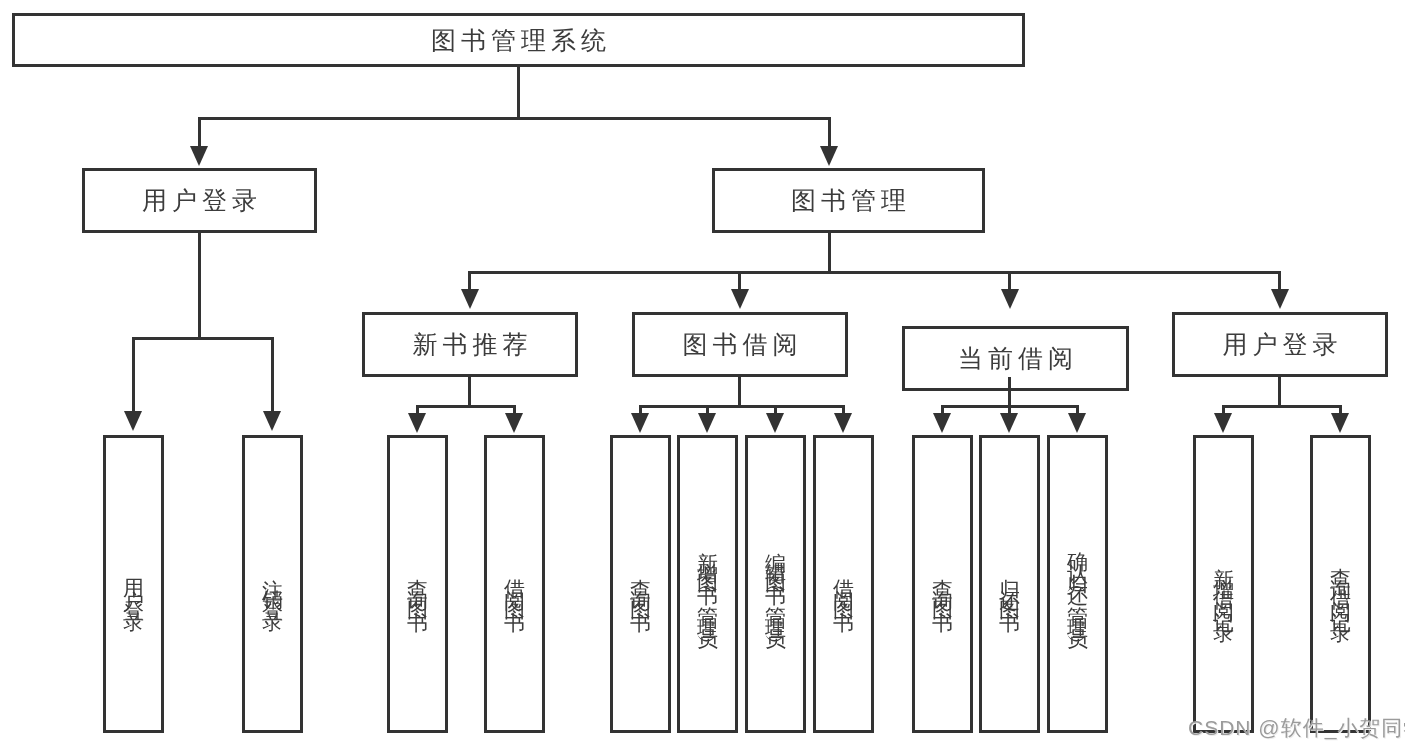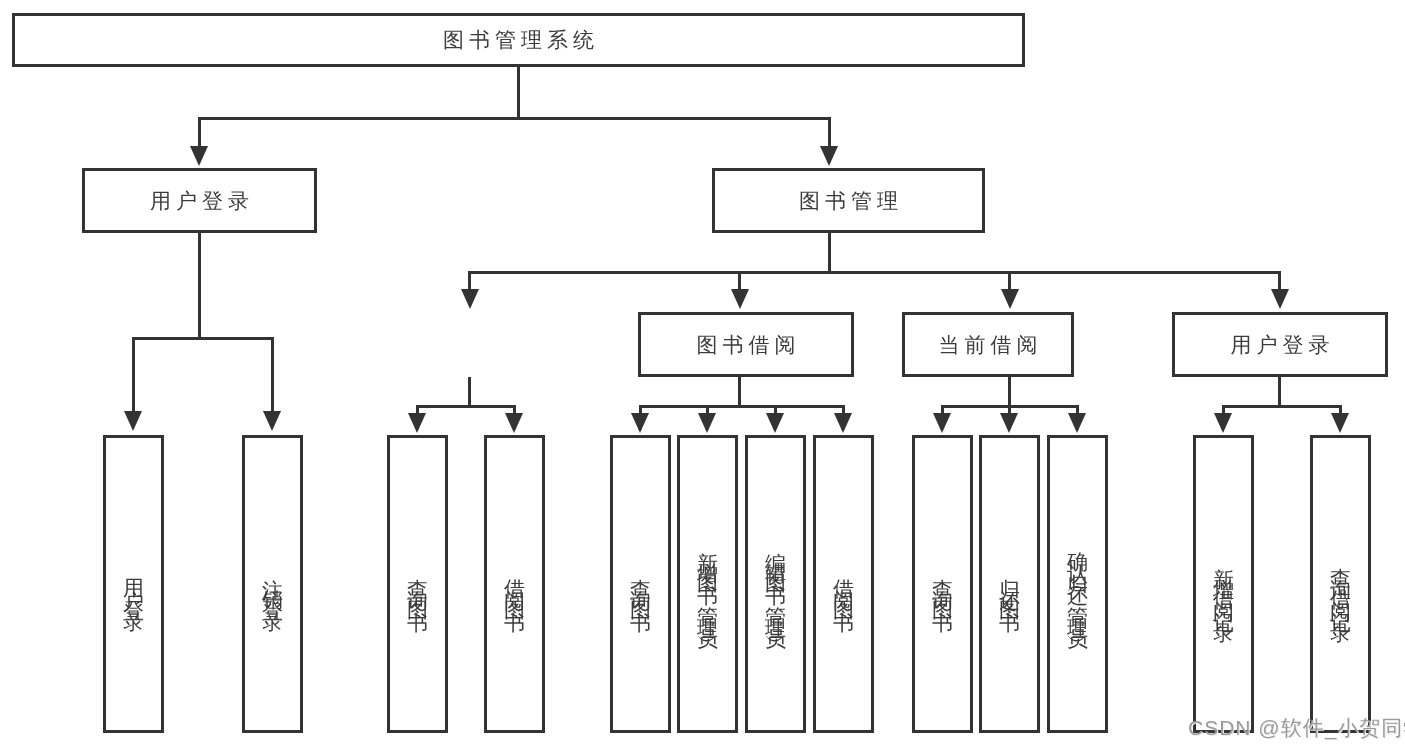--- a/index.html
+++ b/index.html
@@ -12,21 +12,21 @@
   }
   .node{
     position:absolute;
     box-sizing:border-box;
     border:3px solid #333333;
     background:#ffffff;
     display:flex;
     align-items:center;
     justify-content:center;
     color:#3c3c3c;
-    font-size:21px;
+    font-size:25px;
     letter-spacing:5px;
     text-indent:5px;
     white-space:nowrap;
   }
   .leaf{
     position:absolute;
     box-sizing:border-box;
     border:3px solid #333333;
     background:#ffffff;
     display:flex;
@@ -65,24 +65,25 @@
 <body>
 
 <div id="stage">
 
   <div class="node" style="left:12px;top:13px;width:1013px;height:54px;">图书管理系统</div>
 
   <div class="node" style="left:82px;top:168px;width:235px;height:65px;">用户登录</div>
 
   <div class="node" style="left:712px;top:168px;width:273px;height:65px;">图书管理</div>
 
+  <div class="node" style="left:362px;top:312px;width:216px;height:65px;">新书推荐</div>
 
-  <div class="node" style="left:632px;top:312px;width:216px;height:65px;margin-left:6px;">图书借阅</div>
+  <div class="node" style="left:632px;top:312px;width:216px;height:65px;">图书借阅</div>
 
-  <div class="node" style="left:902px;top:312px;width:172px;height:65px;">当前借阅</div>
+  <div class="node" style="left:902px;top:326px;width:227px;height:65px;">当前借阅</div>
 
   <div class="node" style="left:1172px;top:312px;width:216px;height:65px;">用户登录</div>
 
   <div class="leaf" style="left:103px;top:435px;width:61px;height:298px;">
     <span class="vtext">用户登录</span>
   </div>
   <div class="leaf" style="left:242px;top:435px;width:61px;height:298px;">
     <span class="vtext">注销登录</span>
   </div>
 

